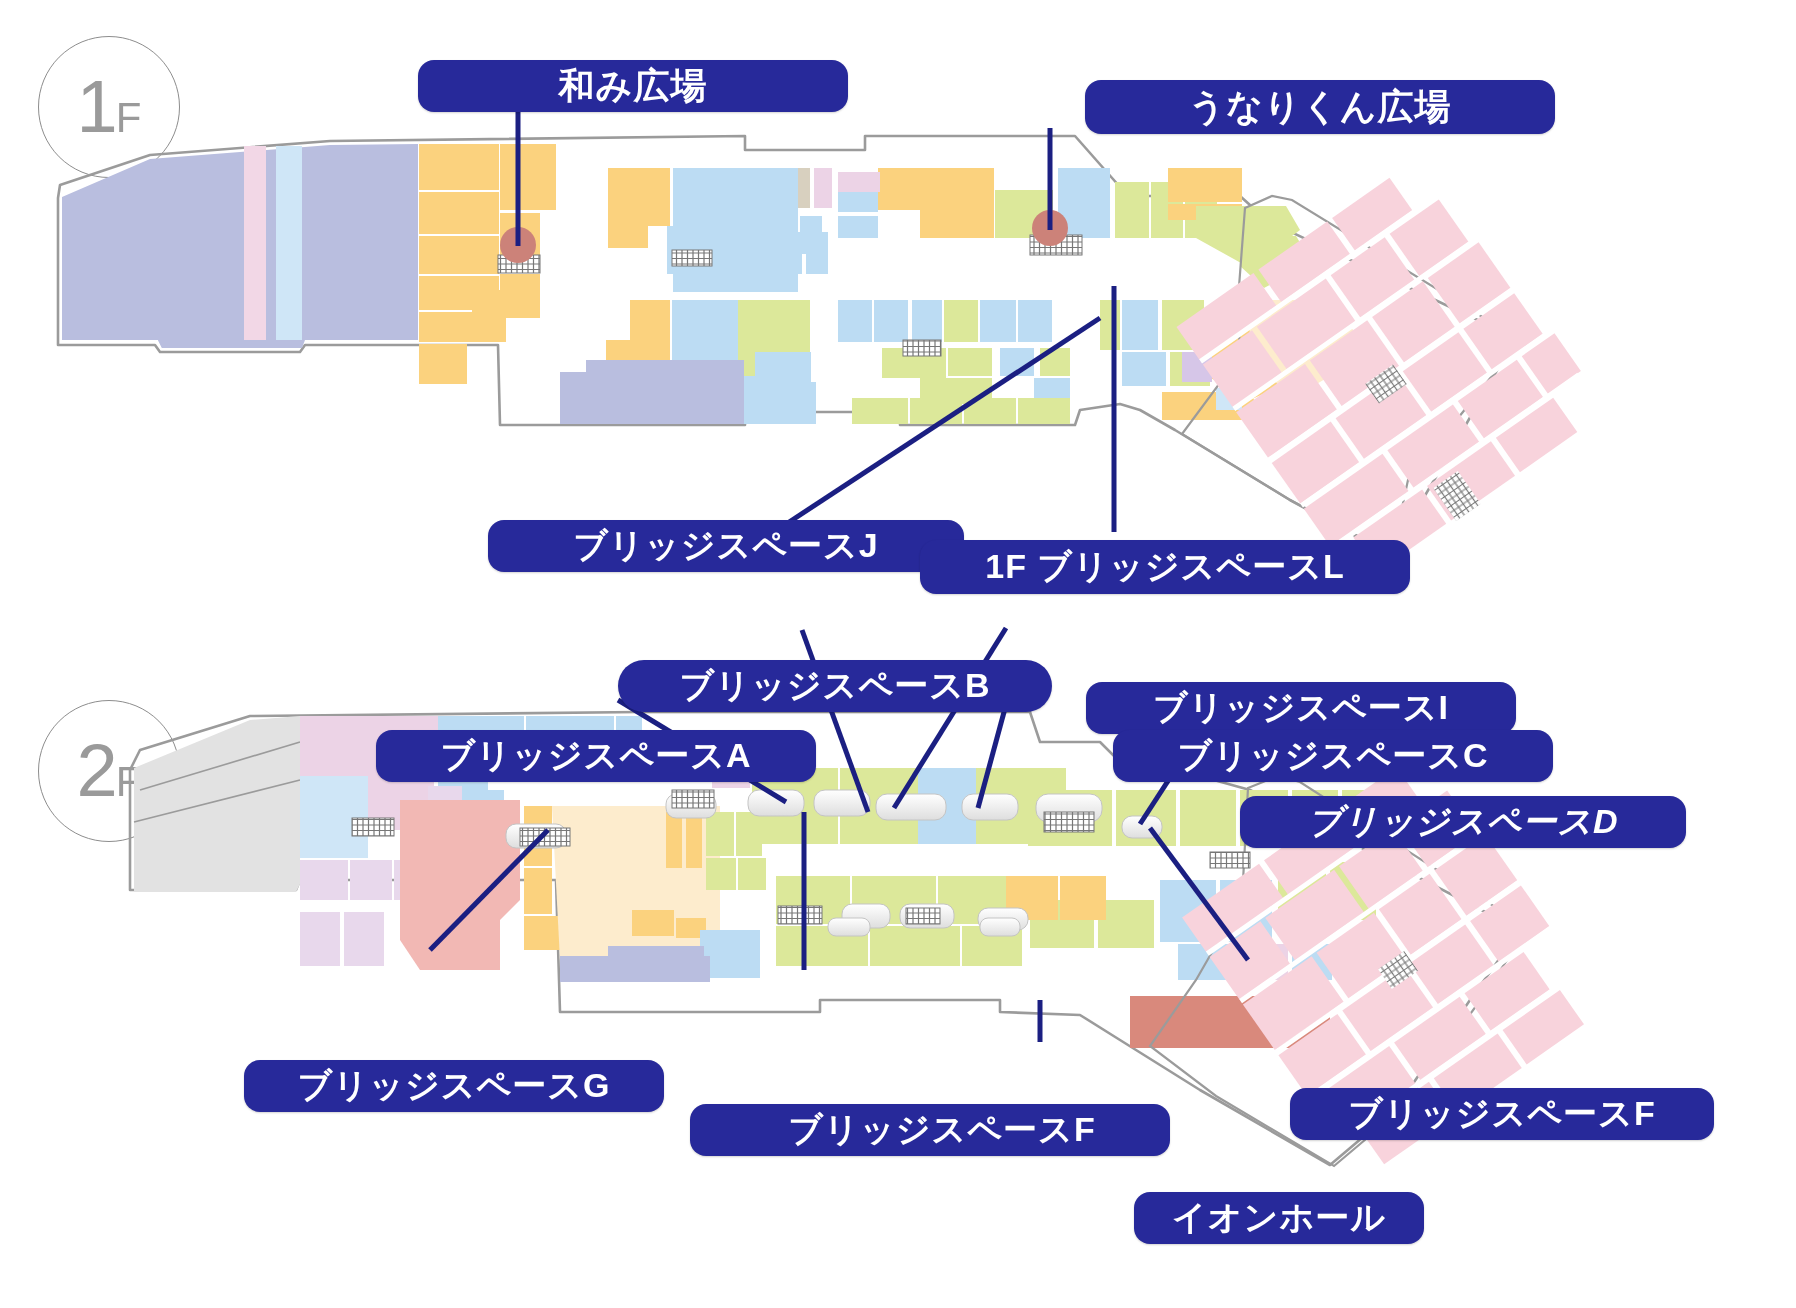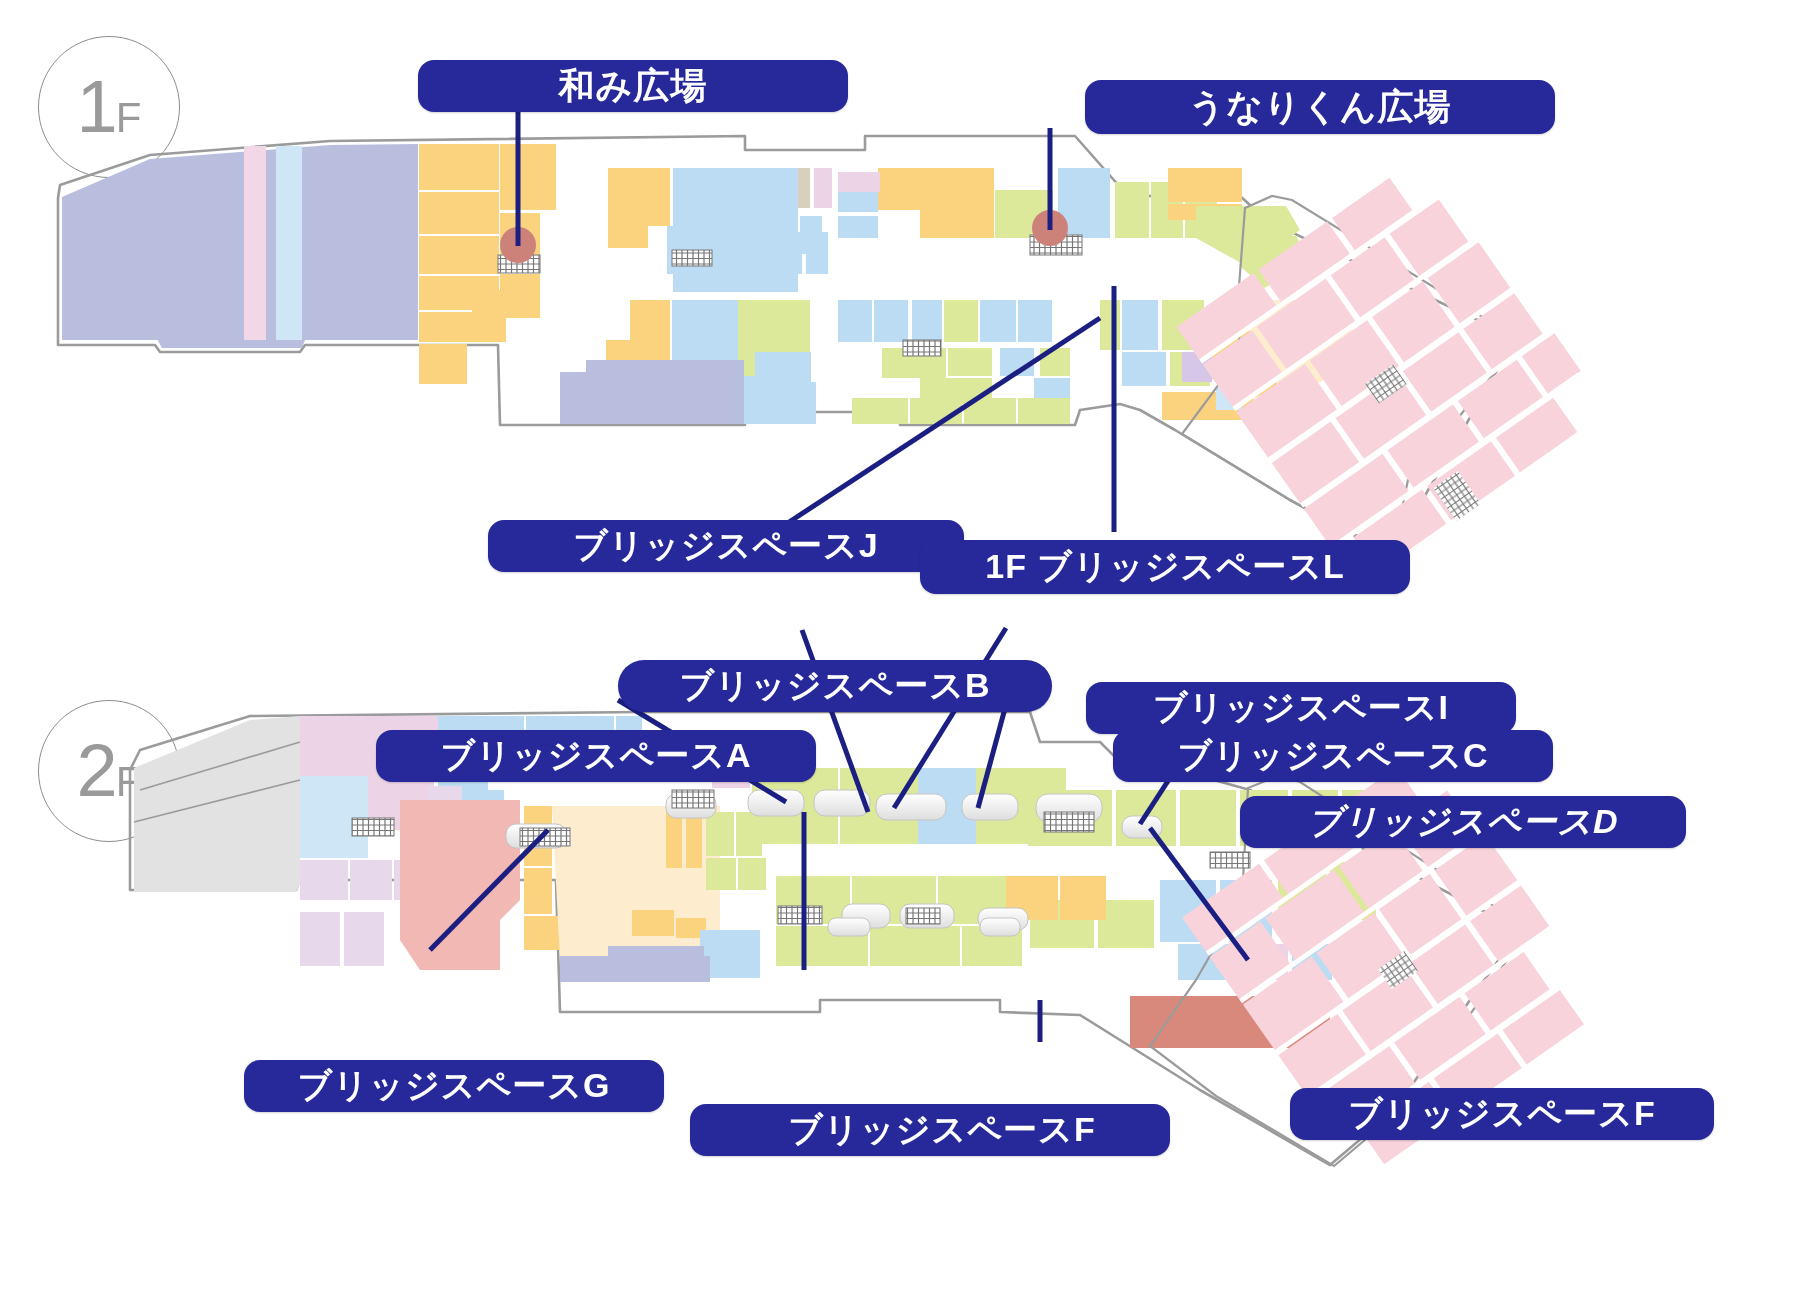--- a/index.html
+++ b/index.html
@@ -457,14 +457,17 @@
   </div>
 
   <div class="pill" style="left:690px;top:1104px;width:456px;height:52px;font-size:34px;padding-left:24px;">
     <span>ブリッジスペースF</span>
   </div>
 
   <div class="pill" style="left:1290px;top:1088px;width:424px;height:52px;font-size:34px;">
     <span>ブリッジスペースF</span>
   </div>
 
+  <div class="pill" style="left:1134px;top:1192px;width:290px;height:52px;font-size:34px;">
+    <span>イオンホール</span>
+  </div>
 
 </div>
 
 </body></html>

